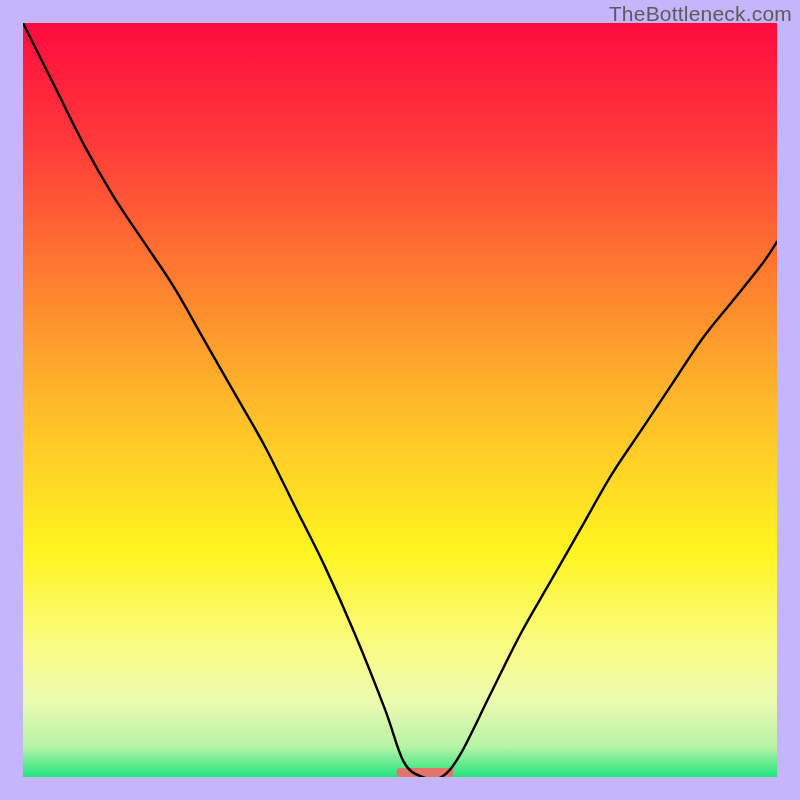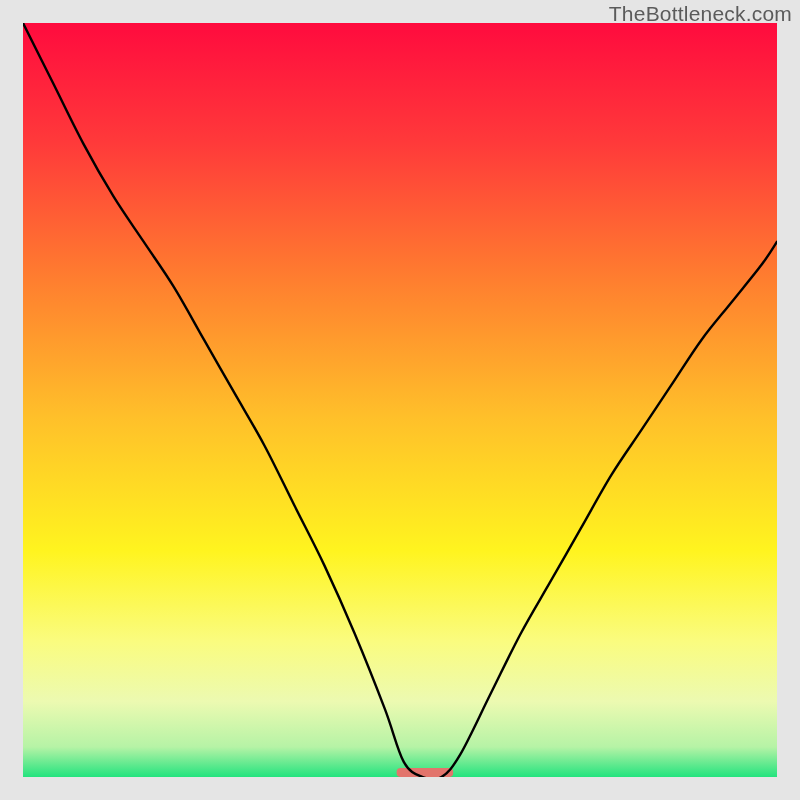--- a/index.html
+++ b/index.html
@@ -8,21 +8,21 @@
     width: 800px;
     height: 800px;
     background: #000;
     overflow: hidden;
     font-family: Arial, Helvetica, sans-serif;
   }
   .frame {
     position: relative;
     width: 800px;
     height: 800px;
-    background: #e5e5e5;
+    background: #c4b5fd;
   }
   .plot {
     position: absolute;
     left: 23px;
     top: 23px;
     width: 754px;
     height: 754px;
   }
   .watermark {
     position: absolute;

